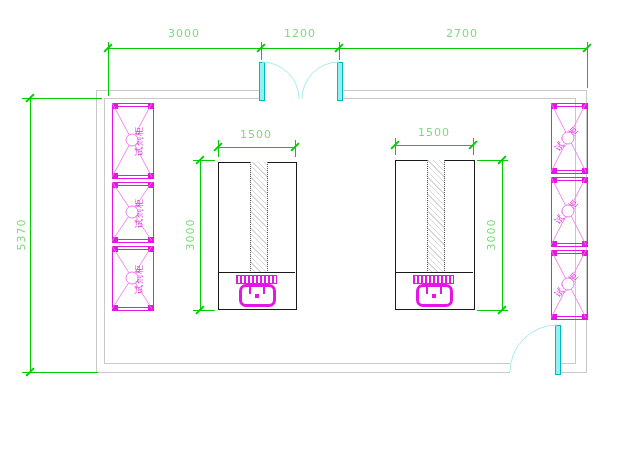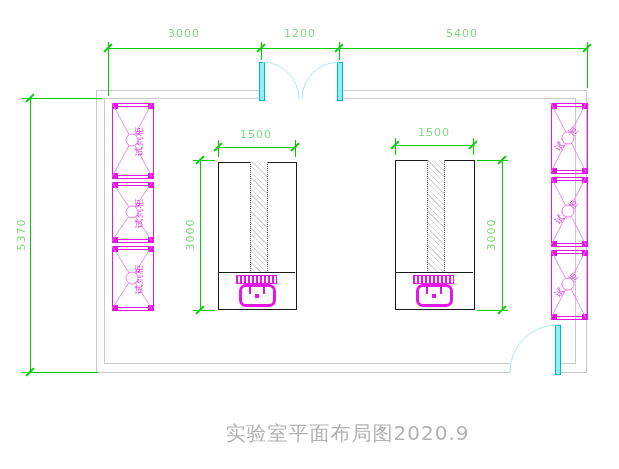--- a/index.html
+++ b/index.html
@@ -142,21 +142,21 @@
   <div class="vline" style="left:108px;top:42px;height:54px;"></div>
   <div class="vline" style="left:261px;top:42px;height:18px;"></div>
   <div class="vline" style="left:339px;top:42px;height:18px;"></div>
   <div class="vline" style="left:587px;top:42px;height:46px;"></div>
   <div class="tick" style="left:108px;top:48px;"></div>
   <div class="tick" style="left:261px;top:48px;"></div>
   <div class="tick" style="left:339px;top:48px;"></div>
   <div class="tick" style="left:587px;top:48px;"></div>
   <div class="dimlabel" style="left:154px;top:27px;">3000</div>
   <div class="dimlabel" style="left:270px;top:27px;">1200</div>
-  <div class="dimlabel" style="left:432px;top:27px;">5400</div>
+  <div class="dimlabel" style="left:432px;top:27px;">2700</div>
 
   <div class="vline" style="left:30px;top:98px;height:274px;"></div>
   <div class="hline" style="left:22px;top:98px;width:80px;"></div>
   <div class="hline" style="left:22px;top:372px;width:76px;"></div>
   <div class="tick" style="left:30px;top:98px;"></div>
   <div class="tick" style="left:30px;top:372px;"></div>
   <div class="dimlabel vert" style="left:-9px;top:228px;">5370</div>
 
   <div class="hline" style="left:218px;top:147px;width:77px;"></div>
   <div class="vline" style="left:218px;top:140px;height:17px;"></div>
@@ -179,15 +179,14 @@
   <div class="tick" style="left:473px;top:145px;"></div>
   <div class="dimlabel" style="left:404px;top:126px;">1500</div>
 
   <div class="vline" style="left:502px;top:160px;height:150px;"></div>
   <div class="hline" style="left:477px;top:160px;width:31px;"></div>
   <div class="hline" style="left:477px;top:310px;width:31px;"></div>
   <div class="tick" style="left:502px;top:160px;"></div>
   <div class="tick" style="left:502px;top:310px;"></div>
   <div class="dimlabel vert" style="left:461px;top:228px;">3000</div>
 
-  <div id="title">实验室平面布局图2020.9</div>
 
 </div>
 
 </body></html>

